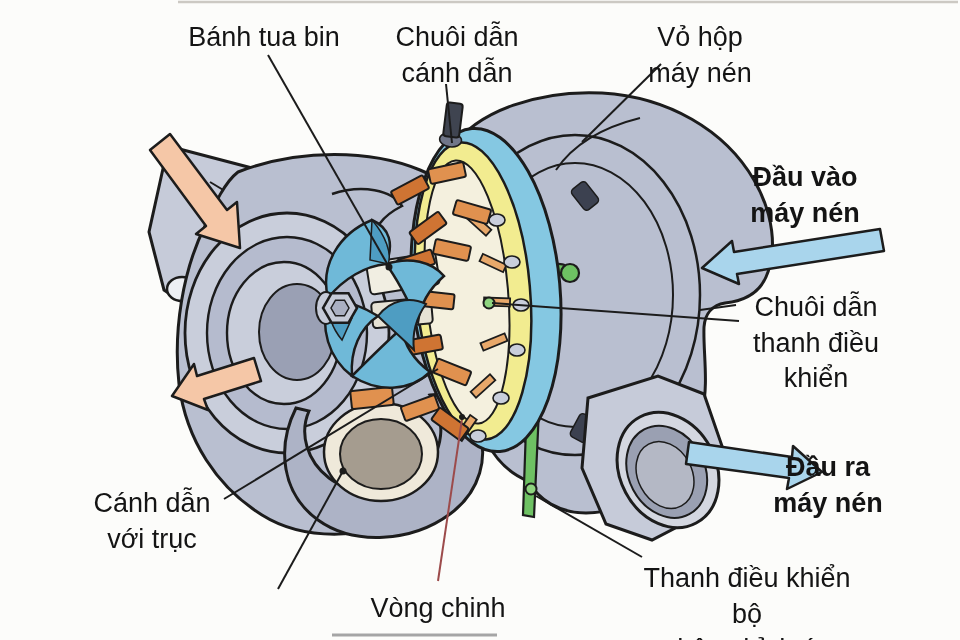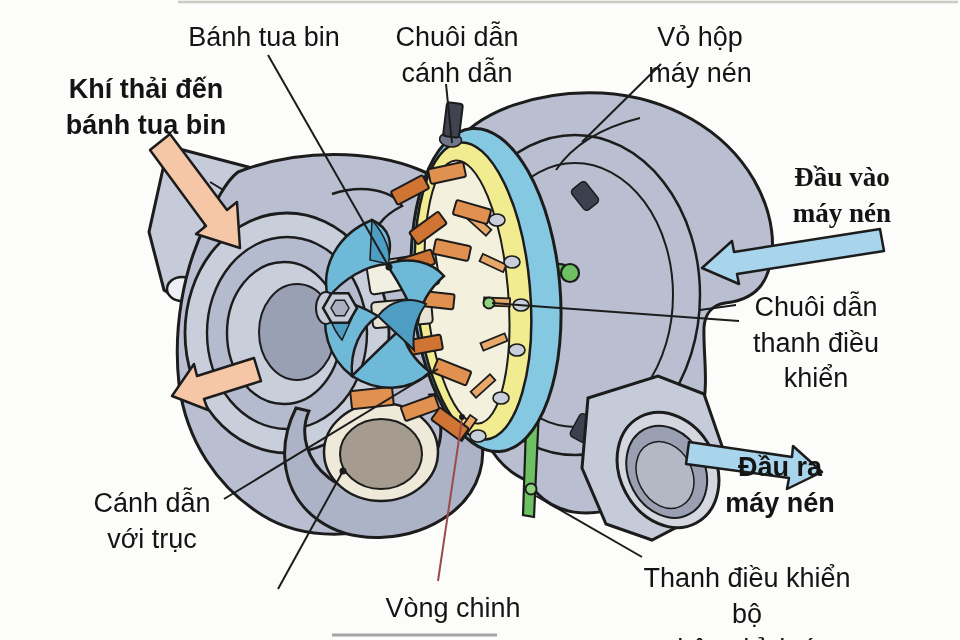--- a/index.html
+++ b/index.html
@@ -211,28 +211,26 @@
         <circle class="dot" cx="462" cy="417" r="3"></circle>
     <line class="leader" x1="642" y1="557" x2="536" y2="496"></line>
   </g>
 </svg>
 
 <div class="label" style="left:264px;top:20px;">Bánh tua bin</div>
 <div class="label" style="left:457px;top:20px;">Chuôi dẫn
 cánh dẫn</div>
 <div class="label" style="left:700px;top:20px;">Vỏ hộp
 máy nén</div>
-<div class="label bold" style="left:146px;top:72px;">Khí thải đến
-bánh tua bin</div>
-<div class="label bold" style="left:842px;top:160px;font-family:Liberation Serif, serif;">Đầu vào
+<div class="label bold" style="left:805px;top:160px;">Đầu vào
 máy nén</div>
 <div class="label" style="left:816px;top:290px;">Chuôi dẫn
 thanh điều
 khiển</div>
-<div class="label bold" style="left:780px;top:450px;">Đầu ra
+<div class="label bold" style="left:828px;top:450px;">Đầu ra
 máy nén</div>
 <div class="label" style="left:152px;top:486px;">Cánh dẫn
 với trục</div>
-<div class="label" style="left:453px;top:591px;">Vòng chinh</div>
+<div class="label" style="left:438px;top:591px;">Vòng chinh</div>
 <div class="label" style="left:747px;top:561px;">Thanh điều khiển bộ
 phận chỉnh áp suất nén</div>
 
 </div>
 
 </body></html>

